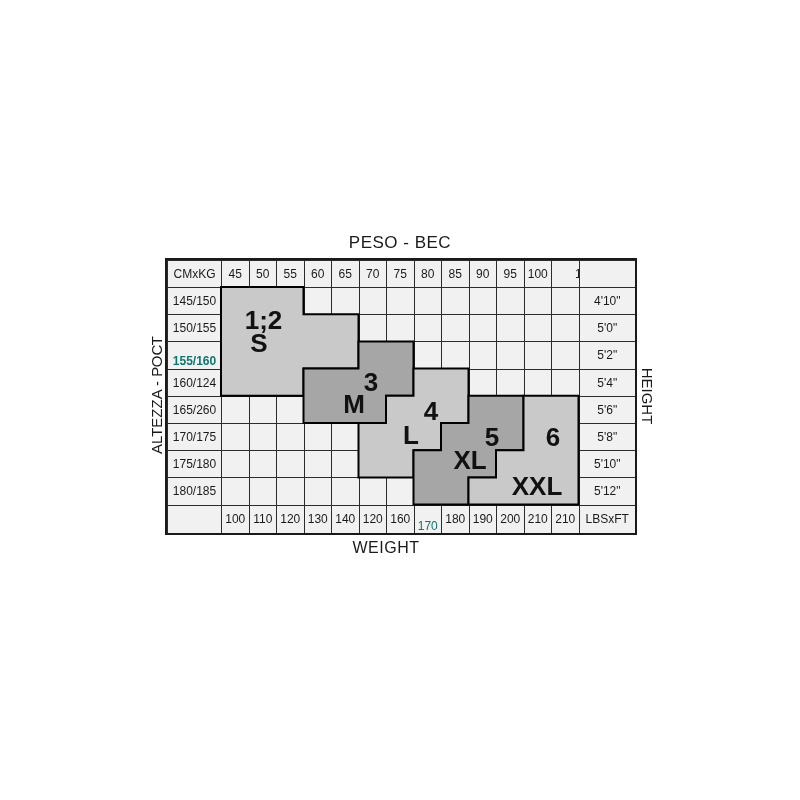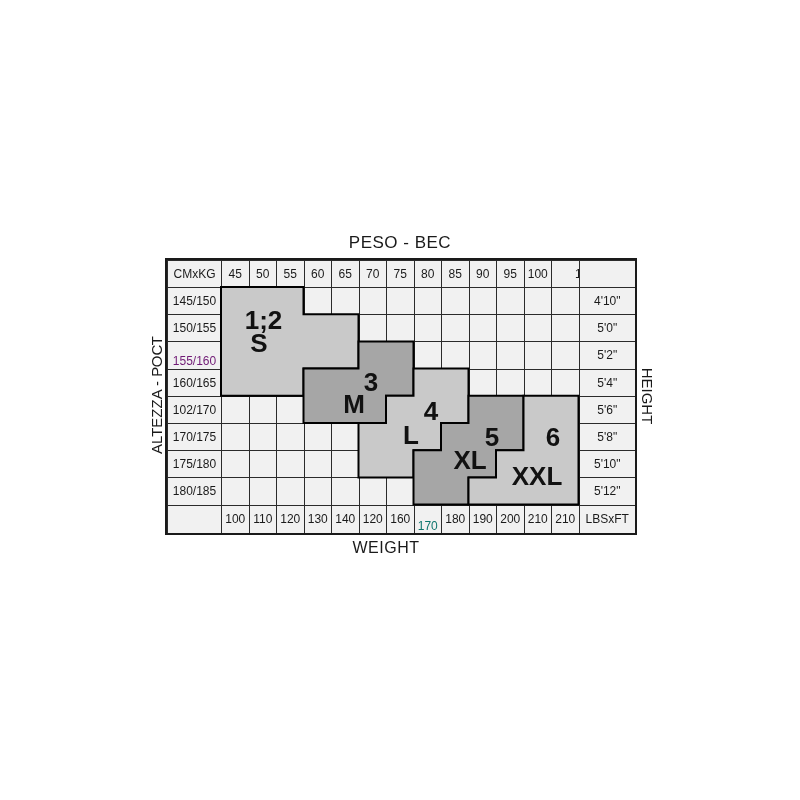--- a/index.html
+++ b/index.html
@@ -66,51 +66,51 @@
       <div class="cell" style="left: 164px; top: 54.2px; width: 28.5px; height: 28.2px; background: rgb(241, 241, 241); border-color: rgb(43, 43, 43); color: rgb(26, 26, 26);"></div>
       <div class="cell" style="left: 191.5px; top: 54.2px; width: 28.5px; height: 28.2px; background: rgb(241, 241, 241); border-color: rgb(43, 43, 43); color: rgb(26, 26, 26);"></div>
       <div class="cell" style="left: 219px; top: 54.2px; width: 28.5px; height: 28.2px; background: rgb(241, 241, 241); border-color: rgb(43, 43, 43); color: rgb(26, 26, 26);"></div>
       <div class="cell" style="left: 246.5px; top: 54.2px; width: 28.5px; height: 28.2px; background: rgb(241, 241, 241); border-color: rgb(43, 43, 43); color: rgb(26, 26, 26);"></div>
       <div class="cell" style="left: 274px; top: 54.2px; width: 28.5px; height: 28.2px; background: rgb(241, 241, 241); border-color: rgb(43, 43, 43); color: rgb(26, 26, 26);"></div>
       <div class="cell" style="left: 301.5px; top: 54.2px; width: 28.5px; height: 28.2px; background: rgb(241, 241, 241); border-color: rgb(43, 43, 43); color: rgb(26, 26, 26);"></div>
       <div class="cell" style="left: 329px; top: 54.2px; width: 28.5px; height: 28.2px; background: rgb(241, 241, 241); border-color: rgb(43, 43, 43); color: rgb(26, 26, 26);"></div>
       <div class="cell" style="left: 356.5px; top: 54.2px; width: 28.5px; height: 28.2px; background: rgb(241, 241, 241); border-color: rgb(43, 43, 43); color: rgb(26, 26, 26);"></div>
       <div class="cell" style="left: 384px; top: 54.2px; width: 28.5px; height: 28.2px; background: rgb(241, 241, 241); border-color: rgb(43, 43, 43); color: rgb(26, 26, 26);"></div>
       <div class="cell" style="left: 411.5px; top: 54.2px; width: 57.5px; height: 28.2px; background: rgb(241, 241, 241); border-color: rgb(43, 43, 43); color: rgb(26, 26, 26);">5'0"</div>
-      <div class="cell" style="left: 0px; top: 81.4px; width: 55px; height: 40px; background: rgb(241, 241, 241); border-color: rgb(43, 43, 43); color: #701a75;">155/160</div>
+      <div class="cell" style="left: 0px; top: 81.4px; width: 55px; height: 40px; background: rgb(241, 241, 241); border-color: rgb(43, 43, 43); color: #0f766e; font-weight: bold;">155/160</div>
       <div class="cell" style="left: 54px; top: 81.4px; width: 28.5px; height: 28.2px; background: rgb(241, 241, 241); border-color: rgb(43, 43, 43); color: rgb(26, 26, 26);"></div>
       <div class="cell" style="left: 81.5px; top: 81.4px; width: 28.5px; height: 28.2px; background: rgb(241, 241, 241); border-color: rgb(43, 43, 43); color: rgb(26, 26, 26);"></div>
       <div class="cell" style="left: 109px; top: 81.4px; width: 28.5px; height: 28.2px; background: rgb(241, 241, 241); border-color: rgb(43, 43, 43); color: rgb(26, 26, 26);"></div>
       <div class="cell" style="left: 136.5px; top: 81.4px; width: 28.5px; height: 28.2px; background: rgb(241, 241, 241); border-color: rgb(43, 43, 43); color: rgb(26, 26, 26);"></div>
       <div class="cell" style="left: 164px; top: 81.4px; width: 28.5px; height: 28.2px; background: rgb(241, 241, 241); border-color: rgb(43, 43, 43); color: rgb(26, 26, 26);"></div>
       <div class="cell" style="left: 191.5px; top: 81.4px; width: 28.5px; height: 28.2px; background: rgb(241, 241, 241); border-color: rgb(43, 43, 43); color: rgb(26, 26, 26);"></div>
       <div class="cell" style="left: 219px; top: 81.4px; width: 28.5px; height: 28.2px; background: rgb(241, 241, 241); border-color: rgb(43, 43, 43); color: rgb(26, 26, 26);"></div>
       <div class="cell" style="left: 246.5px; top: 81.4px; width: 28.5px; height: 28.2px; background: rgb(241, 241, 241); border-color: rgb(43, 43, 43); color: rgb(26, 26, 26);"></div>
       <div class="cell" style="left: 274px; top: 81.4px; width: 28.5px; height: 28.2px; background: rgb(241, 241, 241); border-color: rgb(43, 43, 43); color: rgb(26, 26, 26);"></div>
       <div class="cell" style="left: 301.5px; top: 81.4px; width: 28.5px; height: 28.2px; background: rgb(241, 241, 241); border-color: rgb(43, 43, 43); color: rgb(26, 26, 26);"></div>
       <div class="cell" style="left: 329px; top: 81.4px; width: 28.5px; height: 28.2px; background: rgb(241, 241, 241); border-color: rgb(43, 43, 43); color: rgb(26, 26, 26);"></div>
       <div class="cell" style="left: 356.5px; top: 81.4px; width: 28.5px; height: 28.2px; background: rgb(241, 241, 241); border-color: rgb(43, 43, 43); color: rgb(26, 26, 26);"></div>
       <div class="cell" style="left: 384px; top: 81.4px; width: 28.5px; height: 28.2px; background: rgb(241, 241, 241); border-color: rgb(43, 43, 43); color: rgb(26, 26, 26);"></div>
       <div class="cell" style="left: 411.5px; top: 81.4px; width: 57.5px; height: 28.2px; background: rgb(241, 241, 241); border-color: rgb(43, 43, 43); color: rgb(26, 26, 26);">5'2"</div>
-      <div class="cell" style="left: 0px; top: 108.6px; width: 55px; height: 28.2px; background: rgb(241, 241, 241); border-color: rgb(43, 43, 43); color: rgb(26, 26, 26);">160/165</div>
+      <div class="cell" style="left: 0px; top: 108.6px; width: 55px; height: 28.2px; background: rgb(241, 241, 241); border-color: rgb(43, 43, 43); color: rgb(26, 26, 26);">160/124</div>
       <div class="cell" style="left: 54px; top: 108.6px; width: 28.5px; height: 28.2px; background: rgb(241, 241, 241); border-color: rgb(43, 43, 43); color: rgb(26, 26, 26);"></div>
       <div class="cell" style="left: 81.5px; top: 108.6px; width: 28.5px; height: 28.2px; background: rgb(241, 241, 241); border-color: rgb(43, 43, 43); color: rgb(26, 26, 26);"></div>
       <div class="cell" style="left: 109px; top: 108.6px; width: 28.5px; height: 28.2px; background: rgb(241, 241, 241); border-color: rgb(43, 43, 43); color: rgb(26, 26, 26);"></div>
       <div class="cell" style="left: 136.5px; top: 108.6px; width: 28.5px; height: 28.2px; background: rgb(241, 241, 241); border-color: rgb(43, 43, 43); color: rgb(26, 26, 26);"></div>
       <div class="cell" style="left: 164px; top: 108.6px; width: 28.5px; height: 28.2px; background: rgb(241, 241, 241); border-color: rgb(43, 43, 43); color: rgb(26, 26, 26);"></div>
       <div class="cell" style="left: 191.5px; top: 108.6px; width: 28.5px; height: 28.2px; background: rgb(241, 241, 241); border-color: rgb(43, 43, 43); color: rgb(26, 26, 26);"></div>
       <div class="cell" style="left: 219px; top: 108.6px; width: 28.5px; height: 28.2px; background: rgb(241, 241, 241); border-color: rgb(43, 43, 43); color: rgb(26, 26, 26);"></div>
       <div class="cell" style="left: 246.5px; top: 108.6px; width: 28.5px; height: 28.2px; background: rgb(241, 241, 241); border-color: rgb(43, 43, 43); color: rgb(26, 26, 26);"></div>
       <div class="cell" style="left: 274px; top: 108.6px; width: 28.5px; height: 28.2px; background: rgb(241, 241, 241); border-color: rgb(43, 43, 43); color: rgb(26, 26, 26);"></div>
       <div class="cell" style="left: 301.5px; top: 108.6px; width: 28.5px; height: 28.2px; background: rgb(241, 241, 241); border-color: rgb(43, 43, 43); color: rgb(26, 26, 26);"></div>
       <div class="cell" style="left: 329px; top: 108.6px; width: 28.5px; height: 28.2px; background: rgb(241, 241, 241); border-color: rgb(43, 43, 43); color: rgb(26, 26, 26);"></div>
       <div class="cell" style="left: 356.5px; top: 108.6px; width: 28.5px; height: 28.2px; background: rgb(241, 241, 241); border-color: rgb(43, 43, 43); color: rgb(26, 26, 26);"></div>
       <div class="cell" style="left: 384px; top: 108.6px; width: 28.5px; height: 28.2px; background: rgb(241, 241, 241); border-color: rgb(43, 43, 43); color: rgb(26, 26, 26);"></div>
       <div class="cell" style="left: 411.5px; top: 108.6px; width: 57.5px; height: 28.2px; background: rgb(241, 241, 241); border-color: rgb(43, 43, 43); color: rgb(26, 26, 26);">5'4"</div>
-      <div class="cell" style="left: 0px; top: 135.8px; width: 55px; height: 28.2px; background: rgb(241, 241, 241); border-color: rgb(43, 43, 43); color: rgb(26, 26, 26);">102/170</div>
+      <div class="cell" style="left: 0px; top: 135.8px; width: 55px; height: 28.2px; background: rgb(241, 241, 241); border-color: rgb(43, 43, 43); color: rgb(26, 26, 26);">165/260</div>
       <div class="cell" style="left: 54px; top: 135.8px; width: 28.5px; height: 28.2px; background: rgb(241, 241, 241); border-color: rgb(43, 43, 43); color: rgb(26, 26, 26);"></div>
       <div class="cell" style="left: 81.5px; top: 135.8px; width: 28.5px; height: 28.2px; background: rgb(241, 241, 241); border-color: rgb(43, 43, 43); color: rgb(26, 26, 26);"></div>
       <div class="cell" style="left: 109px; top: 135.8px; width: 28.5px; height: 28.2px; background: rgb(241, 241, 241); border-color: rgb(43, 43, 43); color: rgb(26, 26, 26);"></div>
       <div class="cell" style="left: 136.5px; top: 135.8px; width: 28.5px; height: 28.2px; background: rgb(241, 241, 241); border-color: rgb(43, 43, 43); color: rgb(26, 26, 26);"></div>
       <div class="cell" style="left: 164px; top: 135.8px; width: 28.5px; height: 28.2px; background: rgb(241, 241, 241); border-color: rgb(43, 43, 43); color: rgb(26, 26, 26);"></div>
       <div class="cell" style="left: 191.5px; top: 135.8px; width: 28.5px; height: 28.2px; background: rgb(241, 241, 241); border-color: rgb(43, 43, 43); color: rgb(26, 26, 26);"></div>
       <div class="cell" style="left: 219px; top: 135.8px; width: 28.5px; height: 28.2px; background: rgb(241, 241, 241); border-color: rgb(43, 43, 43); color: rgb(26, 26, 26);"></div>
       <div class="cell" style="left: 246.5px; top: 135.8px; width: 28.5px; height: 28.2px; background: rgb(241, 241, 241); border-color: rgb(43, 43, 43); color: rgb(26, 26, 26);"></div>
       <div class="cell" style="left: 274px; top: 135.8px; width: 28.5px; height: 28.2px; background: rgb(241, 241, 241); border-color: rgb(43, 43, 43); color: rgb(26, 26, 26);"></div>
       <div class="cell" style="left: 301.5px; top: 135.8px; width: 28.5px; height: 28.2px; background: rgb(241, 241, 241); border-color: rgb(43, 43, 43); color: rgb(26, 26, 26);"></div>
@@ -187,15 +187,15 @@
       </svg>
       <div class="size-label" style="left: 96.5px; top: 60px;">1;2</div>
       <div class="size-label" style="left: 92px; top: 83px;">S</div>
       <div class="size-label" style="left: 204px; top: 122px;">3</div>
       <div class="size-label" style="left: 187px; top: 144px;">M</div>
       <div class="size-label" style="left: 264px; top: 151px;">4</div>
       <div class="size-label" style="left: 244px; top: 175px;">L</div>
       <div class="size-label" style="left: 325px; top: 177px;">5</div>
       <div class="size-label" style="left: 303px; top: 200px;">XL</div>
       <div class="size-label" style="left: 386px; top: 177px;">6</div>
-      <div class="size-label" style="left: 370px; top: 216px;">XXL</div>
+      <div class="size-label" style="left: 370px; top: 226px;">XXL</div>
     </div>
 </div>
 
 </body></html>

